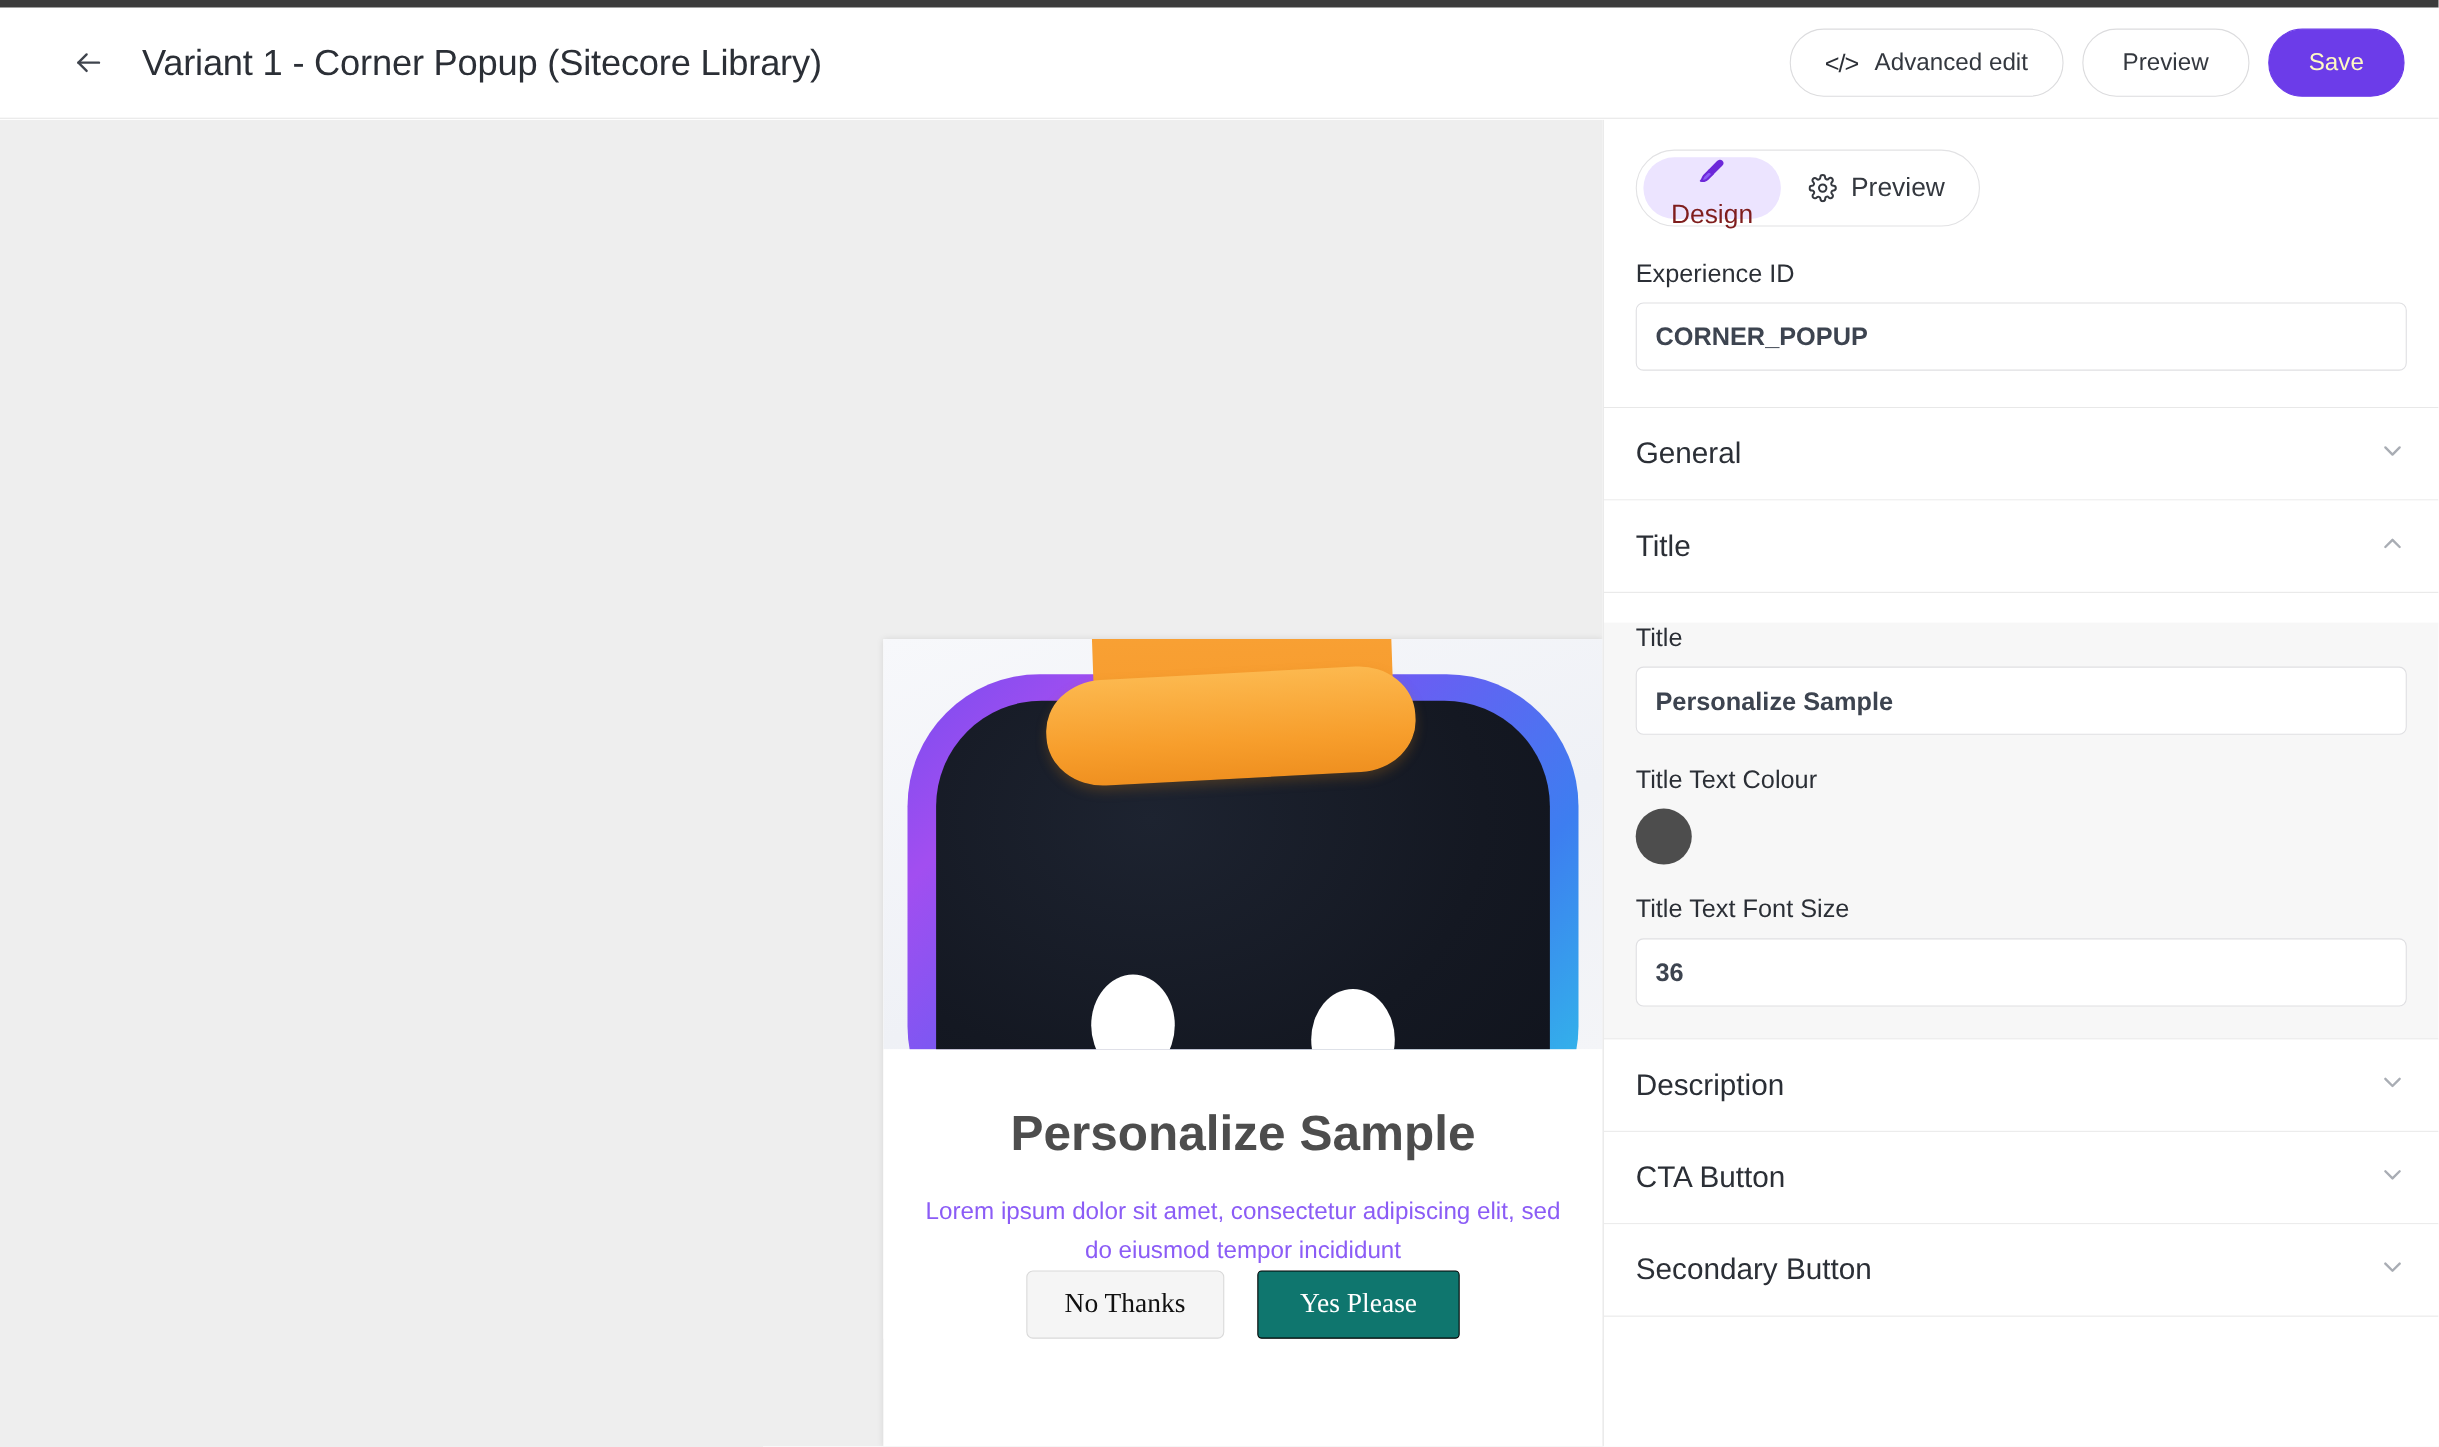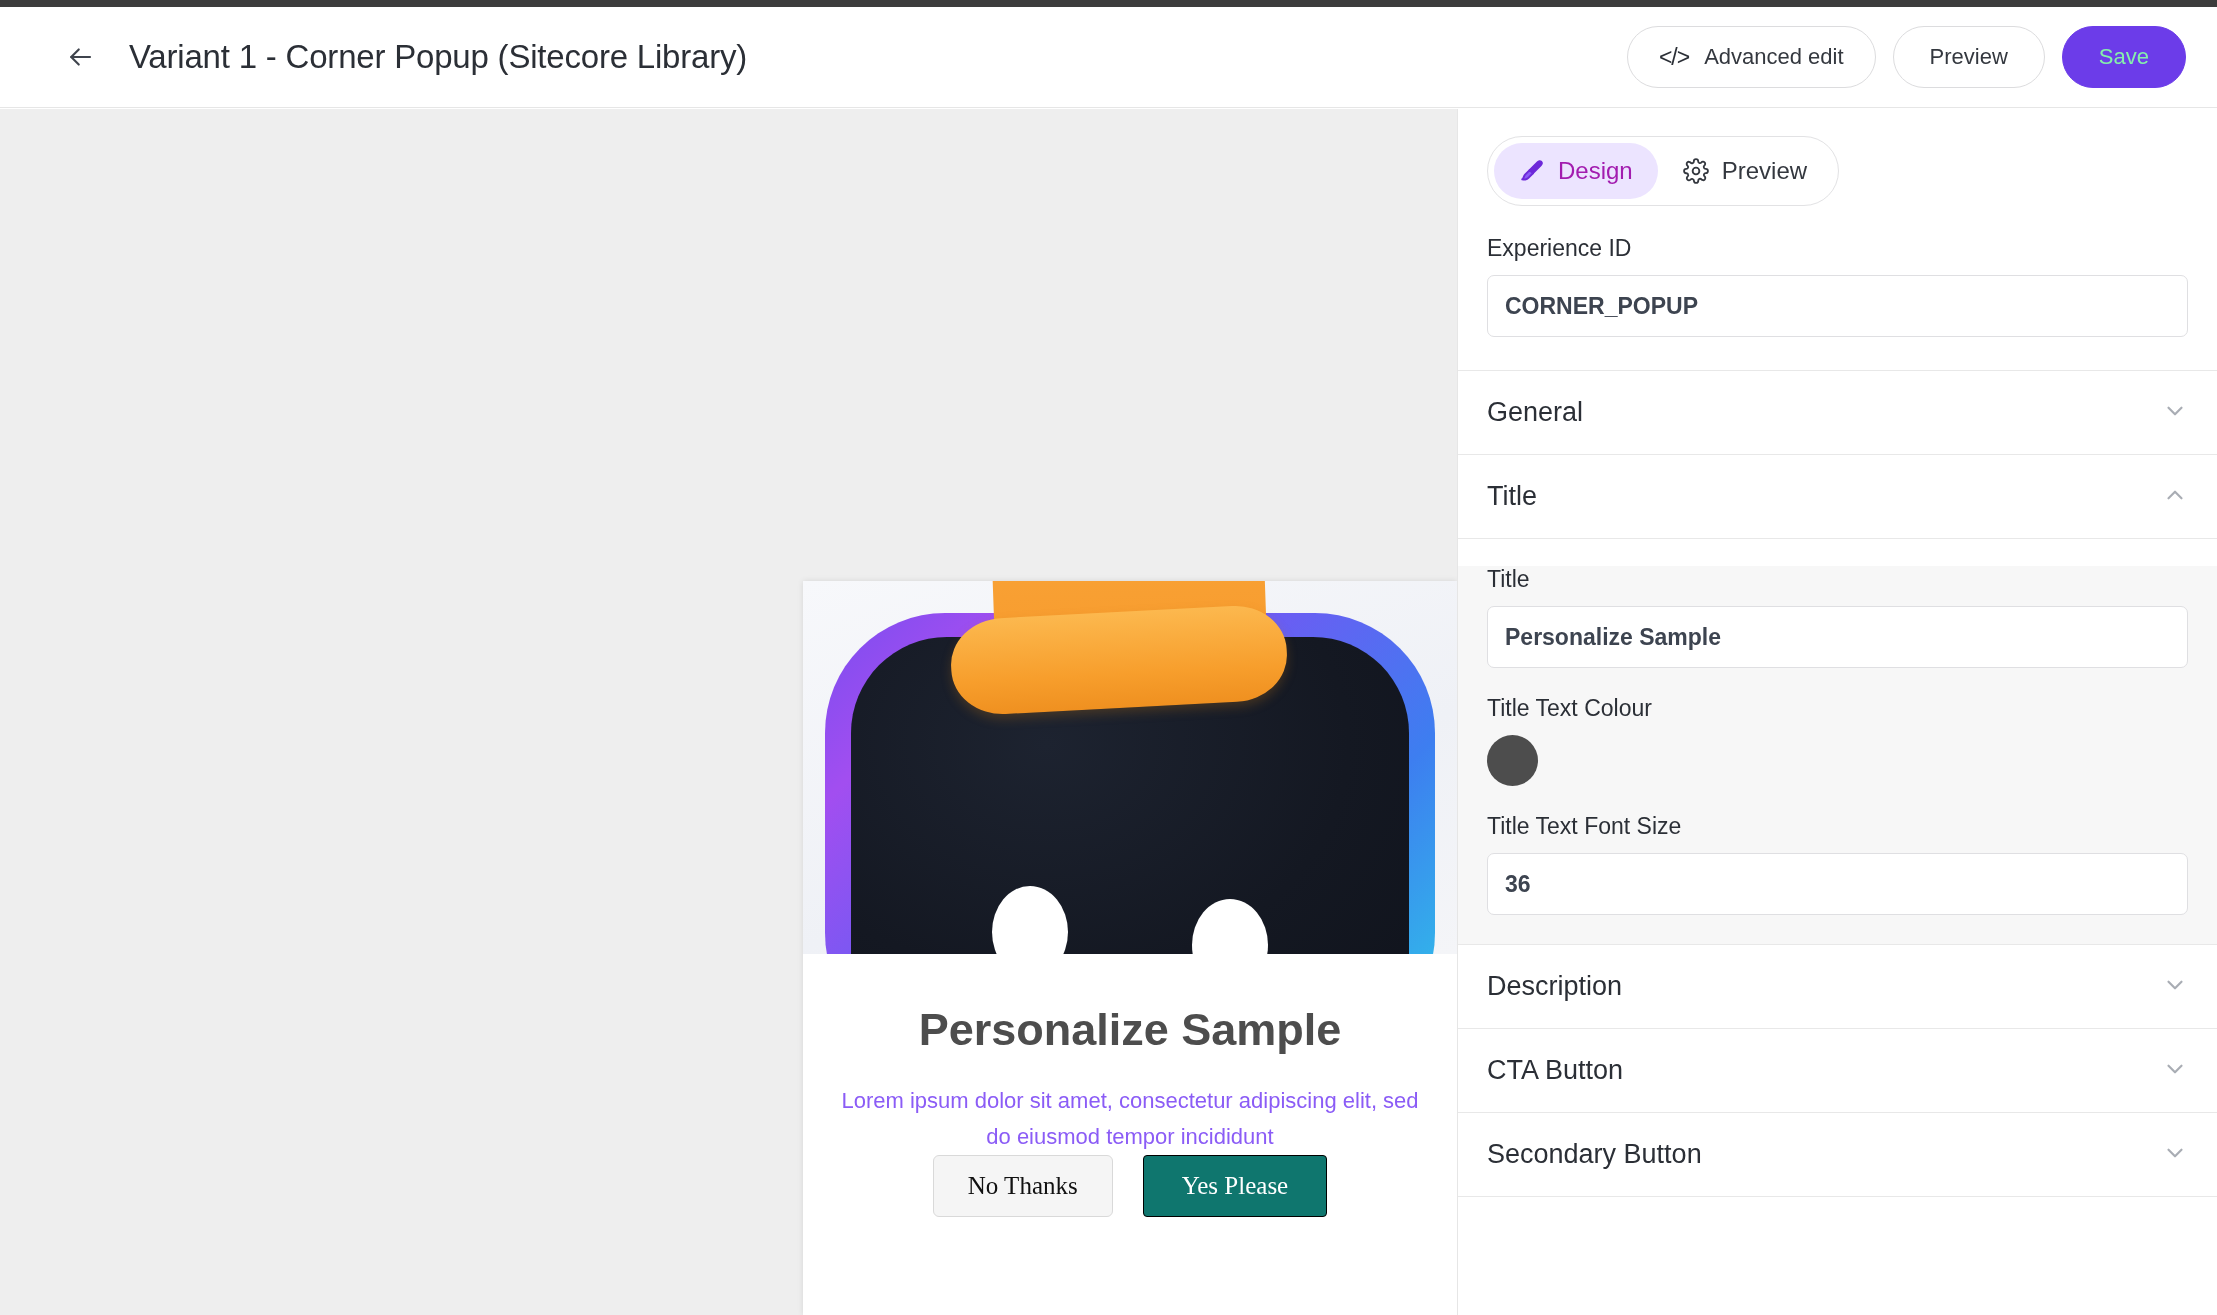--- a/index.html
+++ b/index.html
@@ -53,21 +53,21 @@
   .btn-advanced .code-icon {
     font-size:23px; color:#2b2f36; letter-spacing:-1px;
     font-family:"Liberation Sans", sans-serif;
   }
   .btn-preview {
     height:62px; padding:0 36px;
     background:#ffffff; border:1px solid #dcdcde; color:#34383f;
   }
   .btn-save {
     height:62px; padding:0 36px;
-    background:#6c3ce9; border:1px solid #6c3ce9; color:#86efac;
+    background:#6c3ce9; border:1px solid #6c3ce9; color:#fef9c3;
   }
 
   
   .canvas {
     position:absolute; top:109px; left:0;
     width:1457px; height:1206px;
     background:#eeeeee;
     overflow:hidden;
   }
   .popup-card {
@@ -171,21 +171,21 @@
     display:inline-flex; align-items:center;
     border:1px solid #e2e2e4; border-radius:999px;
     padding:6px; background:#ffffff;
   }
   .tab {
     display:flex; align-items:center; gap:13px;
     height:56px; padding:0 25px; border-radius:999px;
     font-size:24px; cursor:pointer; background:transparent;
     border:none; font-family:"Liberation Sans", sans-serif;
   }
-  .tab.active { background:#ece4ff; color:#a21caf; }
+  .tab.active { background:#ece4ff; color:#7f1d1d;flex-direction:column; }
   .tab.inactive { color:#34383f; }
   .tab svg { display:block; }
 
   .field-block { padding:0 29px; }
   .field-label {
     font-size:23px; color:#2b2f36; margin-top:29px; margin-bottom:13px;
     font-weight:400;
   }
   .text-input {
     width:100%; height:62px;

